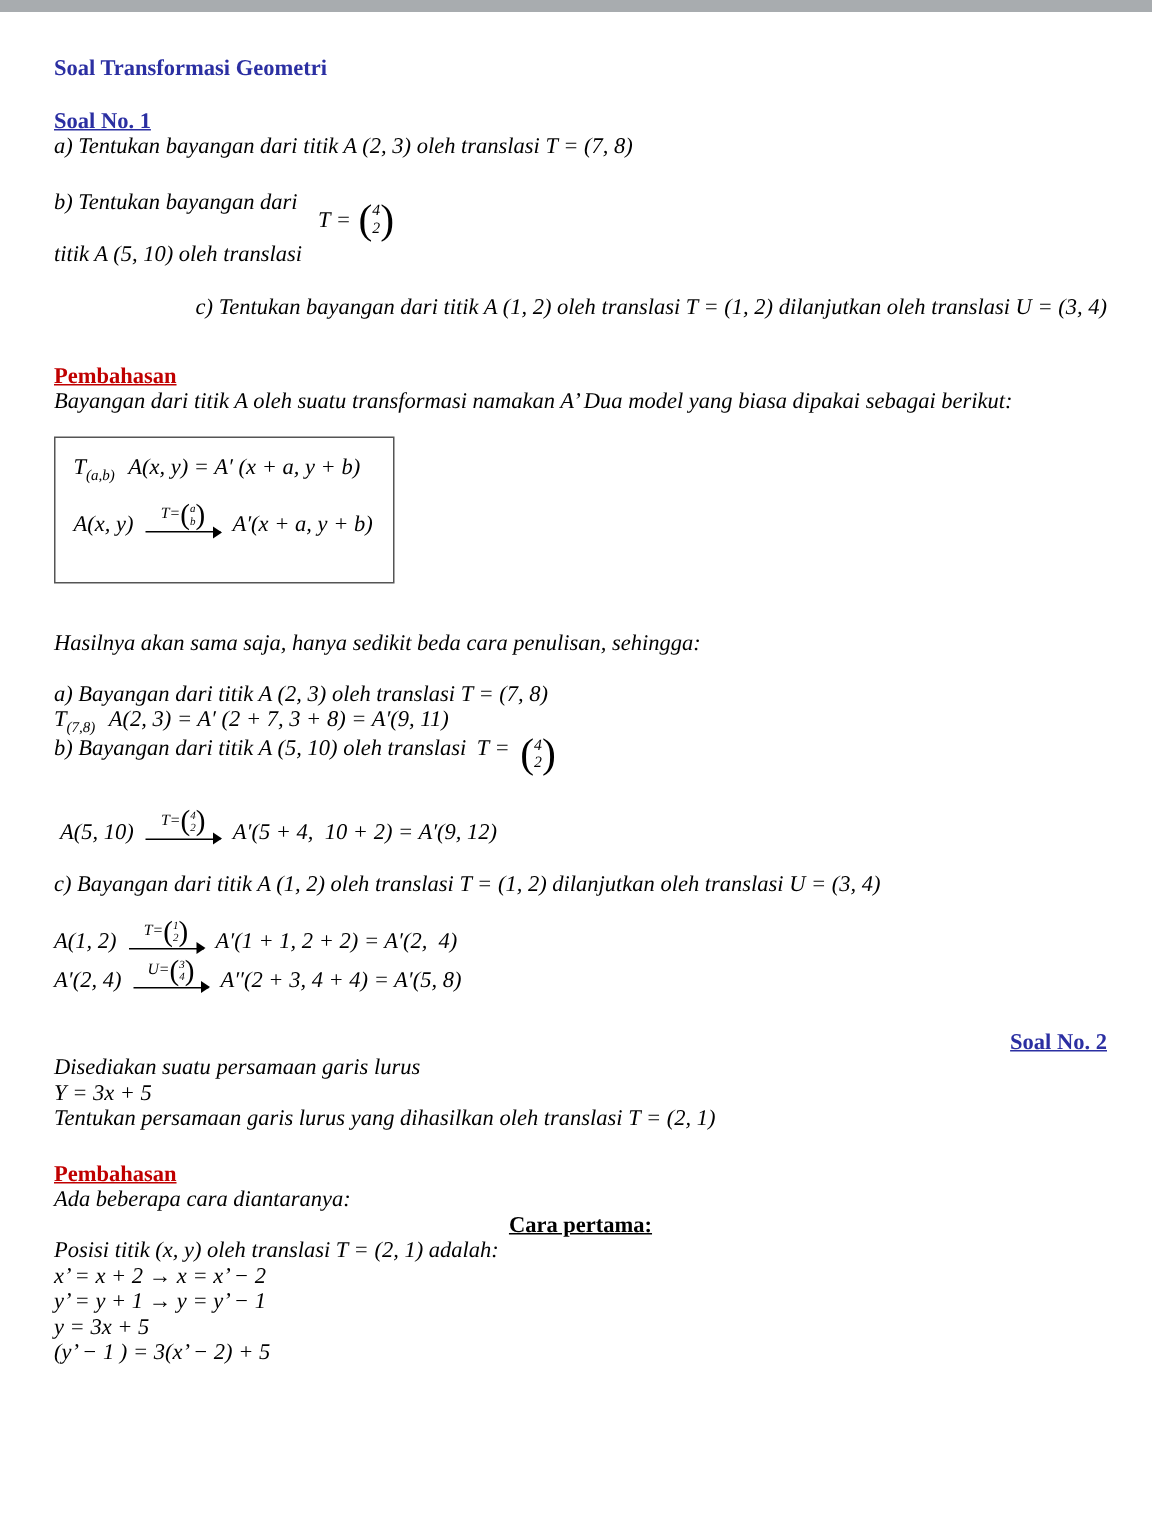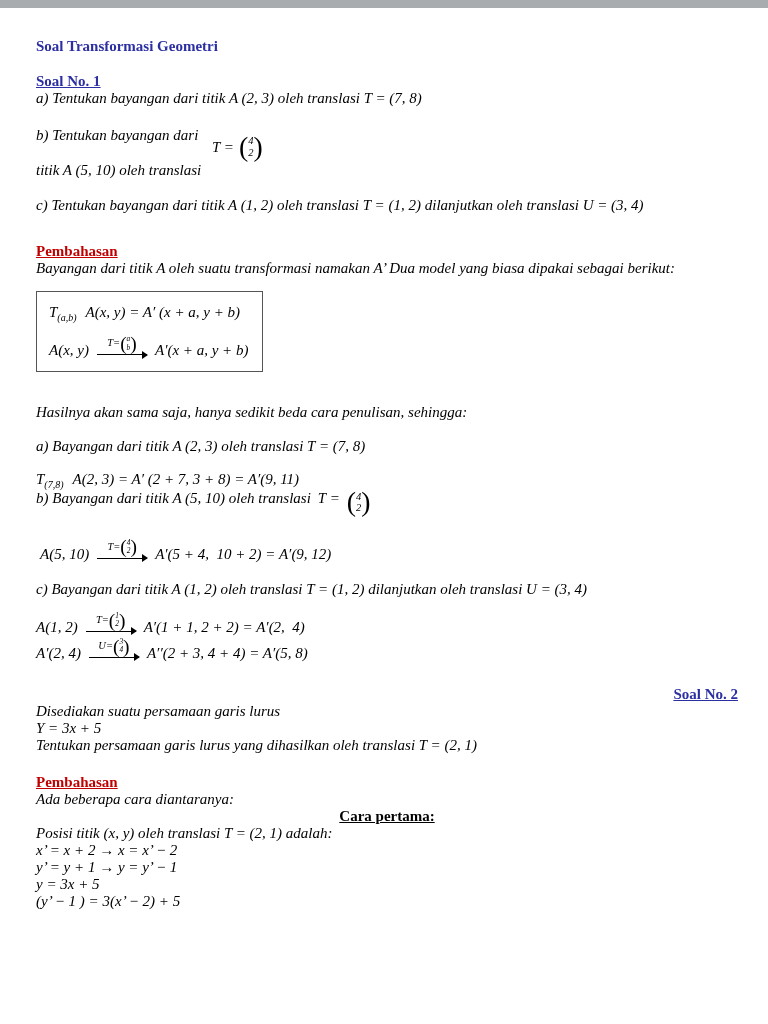--- a/index.html
+++ b/index.html
@@ -41,27 +41,27 @@
     border-left:6px solid #000; border-top:4px solid transparent; border-bottom:4px solid transparent;
   }
   .arrowrow { display:flex; align-items:flex-end; font-style:italic; }
   .arrowrow .txt { line-height:18px; }
 
   
   .h-soal1 { margin-top:18px; }
   .prob-b { margin-top:20px; position:relative; }
   .prob-b .b2 { margin-top:18px; }
   .bmath { position:absolute; left:176px; top:8px; display:inline-flex; align-items:center; gap:5px; font-style:italic; }
-  .c-text { margin-top:18px; }
+  .c-text { margin-top:18px;text-align:right; }
   .h-pem1 { margin-top:29px; }
-  .fbox { margin-top:14px; width:max-content; border:1px solid #555; padding:12px 14px 12px 12px; }
+  .fbox { margin-top:14px; width:max-content; border:1px solid #555; padding:12px 14px 29px 12px; }
   .fbox .m2 { margin-top:12px; }
   .note { margin-top:32px; }
   .ans-a-h { margin-top:17px; }
-  .ans-a-f { margin-top:16px; font-style:italic;font-family:Liberation Serif, serif; }
+  .ans-a-f { margin-top:0; font-style:italic;font-family:Liberation Serif, serif; }
   .ans-b-h { display:flex; align-items:flex-start; gap:7px; }
   .ans-b-f { margin-top:24px; margin-left:4px; }
   .ans-c-h { margin-top:18px; }
   .ans-c-f1 { margin-top:14px; }
   .ans-c-f2 { margin-top:2px; }
   .h-soal2 { margin-top:24px;text-align:right; }
   .h-pem2 { margin-top:20px; }
   .cara { font-weight:bold; text-decoration:underline; line-height:17px;text-align:center; }
   .p2-gap { margin-top:16px; }
 </style>

